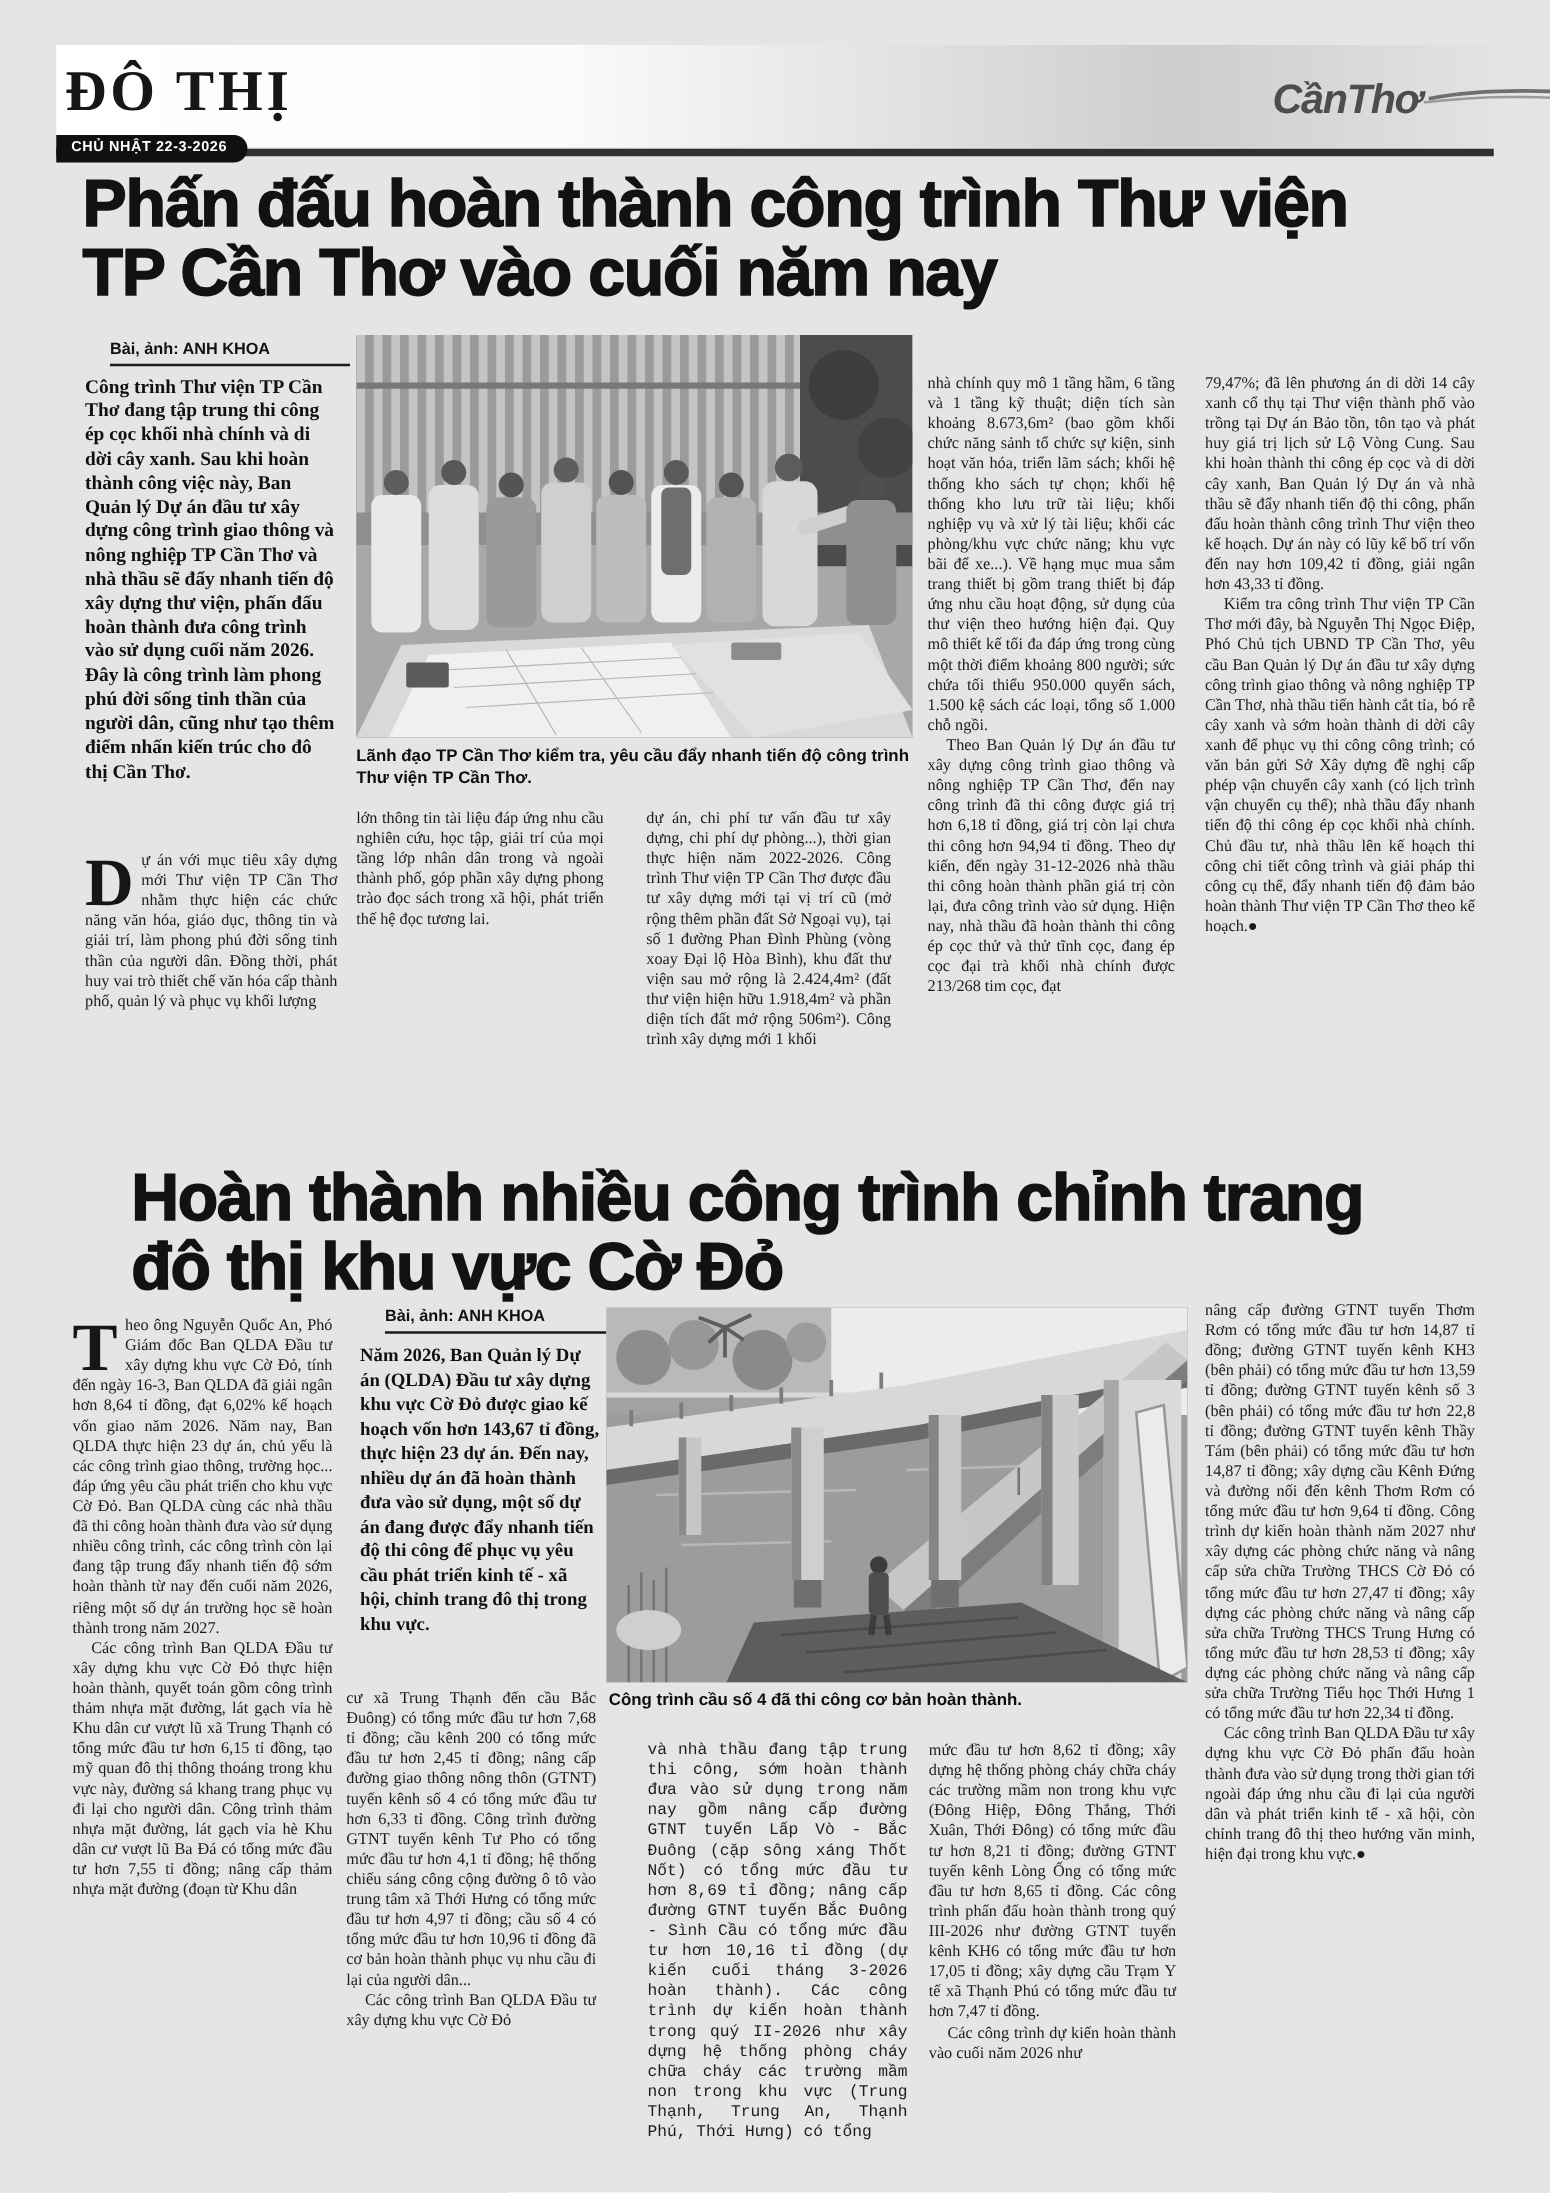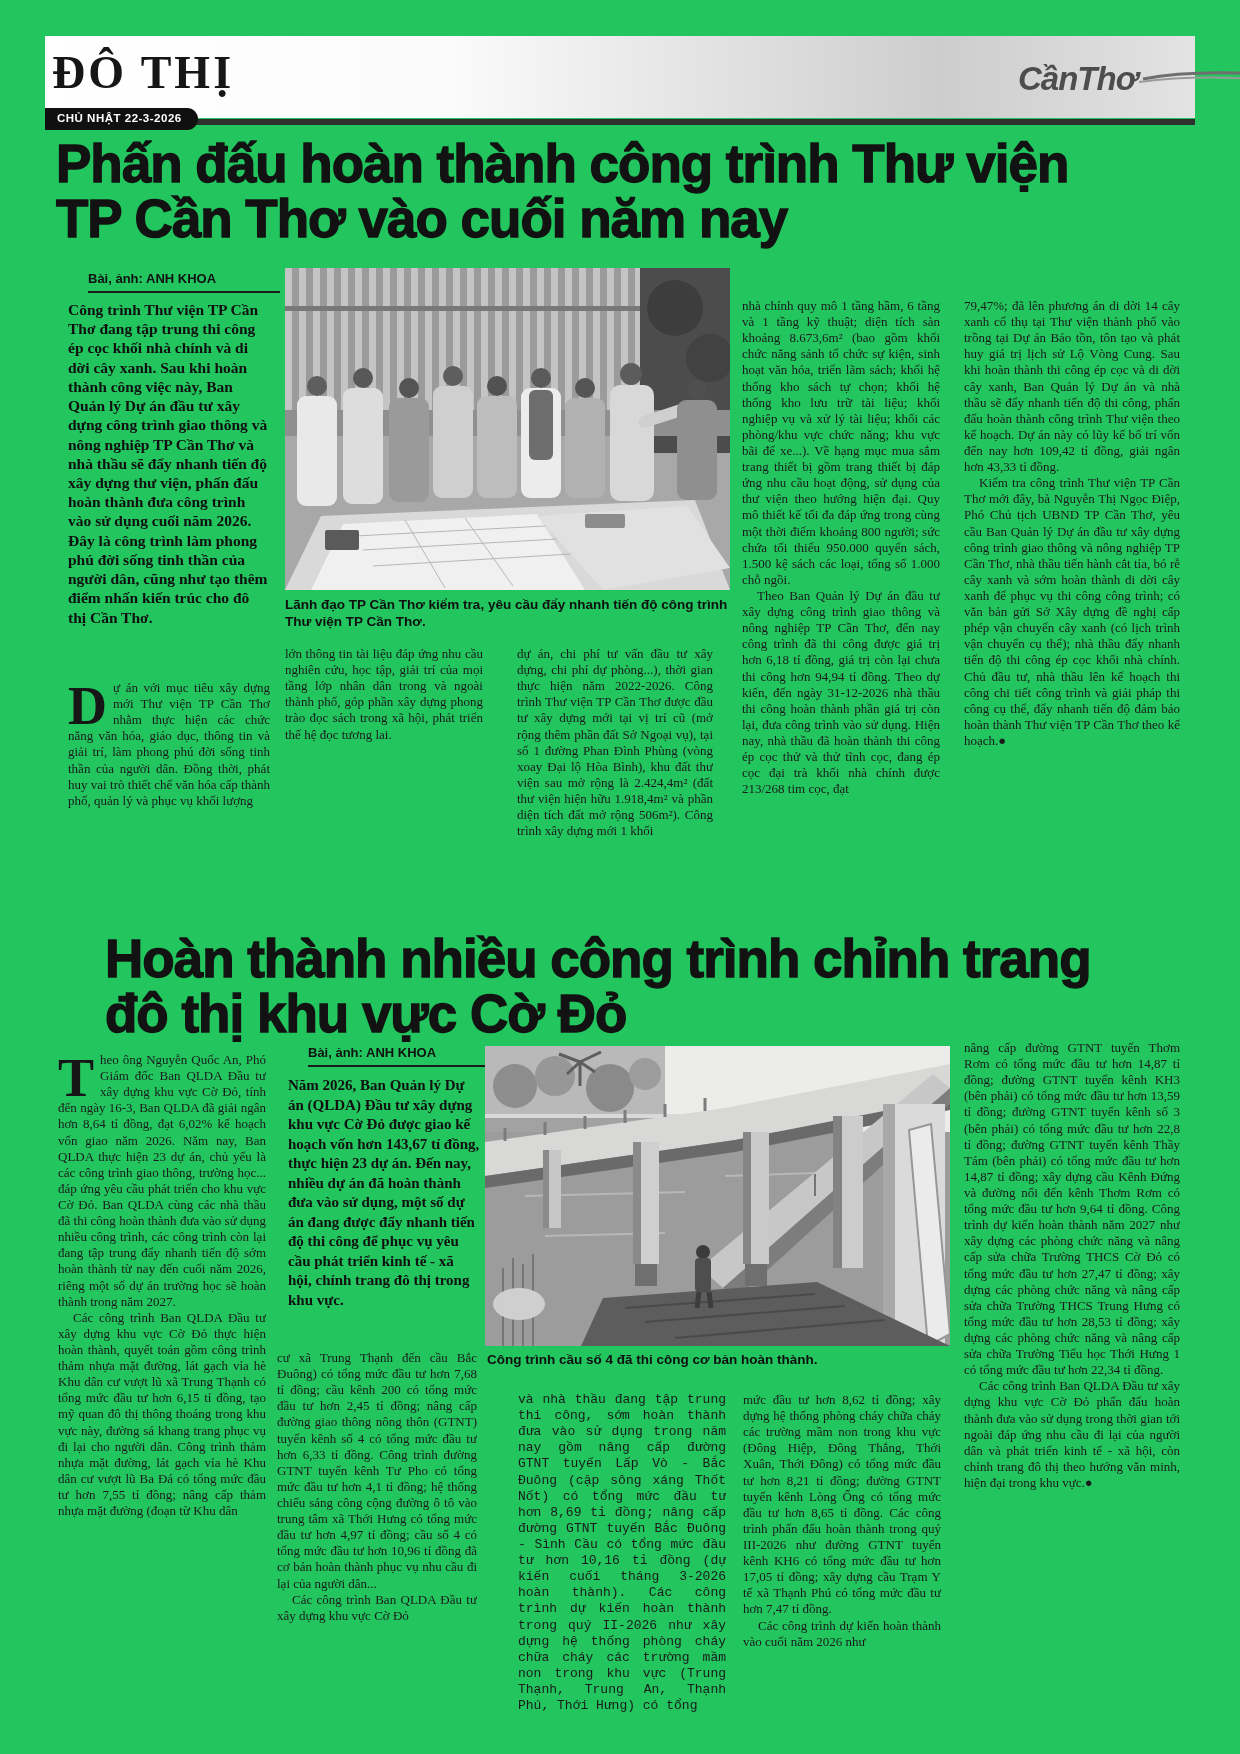--- a/index.html
+++ b/index.html
@@ -1,19 +1,19 @@
 <!DOCTYPE html>
 <html><head>
 <meta charset="utf-8">
 <style>
   * { margin:0; padding:0; box-sizing:border-box; }
   html,body { background:#ffffff; }
   #page {
     position:relative; width:1240px; height:1754px; margin:0 auto;
-    background:#22c55e; overflow:hidden;
+    background:#e5e5e5; overflow:hidden;
     font-family:"Liberation Serif", serif; color:#1b1b1b;
   }
   .abs { position:absolute; }
 
   
   .mast-grad { left:45px; top:36px; width:1150px; height:82px;
     background:linear-gradient(90deg,#ffffff 0%,#fbfbfb 35%,#cdcdcd 78%,#e3e3e3 100%); }
   .section-title { left:52px; top:50px; font:bold 46px/1 "Liberation Serif", serif;
     letter-spacing:3px; color:#161616; }
   .mast-rule { left:45px; top:119px; width:1150px; height:6px; background:#2f2f2f; }
@@ -71,21 +71,21 @@
       <svg class="brand-swoosh" width="128" height="14" viewBox="0 0 128 14">
         <path d="M6 10 Q 52 1 124 5" stroke="#6f6f6f" stroke-width="3" fill="none"></path>
         <path d="M2 13 Q 56 6 118 10" stroke="#9a9a9a" stroke-width="2" fill="none"></path>
       </svg>
       <span class="brand-tagline">BÁO VÀ PHÁT THANH, TRUYỀN HÌNH</span>
     </div>
     <div class="brand-divider"></div>
     <span class="page-num">11</span>
   </div>
 
-  <h1 class="abs headline" style="left:56px; top:136px; width:1085px;">Phấn đấu hoàn thành công trình Thư viện TP Cần Thơ vào cuối năm nay</h1>
+  <h1 class="abs headline" style="left:66px; top:136px; width:1085px;">Phấn đấu hoàn thành công trình Thư viện TP Cần Thơ vào cuối năm nay</h1>
 
   <div class="abs byline" style="left:68px; top:272px; width:192px;">Bài, ảnh: ANH KHOA</div>
 
   <div class="abs lede lede-1" style="left:68px; top:300px; width:202px; height:372px;">Công trình Thư viện TP Cần Thơ đang tập trung thi công ép cọc khối nhà chính và di dời cây xanh. Sau khi hoàn thành công việc này, Ban Quản lý Dự án đầu tư xây dựng công trình giao thông và nông nghiệp TP Cần Thơ và nhà thầu sẽ đẩy nhanh tiến độ xây dựng thư viện, phấn đấu hoàn thành đưa công trình vào sử dụng cuối năm 2026. Đây là công trình làm phong phú đời sống tinh thần của người dân, cũng như tạo thêm điểm nhấn kiến trúc cho đô thị Cần Thơ.</div>
 
   <div class="abs col" style="left:68px; top:680px; width:202px; height:214px;">
     <p class="body-p"><span class="dropcap">D</span><span>ự án với mục tiêu xây dựng mới Thư viện TP Cần Thơ nhằm thực hiện các chức năng văn hóa, giáo dục, thông tin và giải trí, làm phong phú đời sống tinh thần của người dân. Đồng thời, phát huy vai trò thiết chế văn hóa cấp thành phố, quản lý và phục vụ khối lượng</span></p>
   </div>
 
   <div class="abs photo" style="left:285px; top:268px; width:445px; height:322px;">

